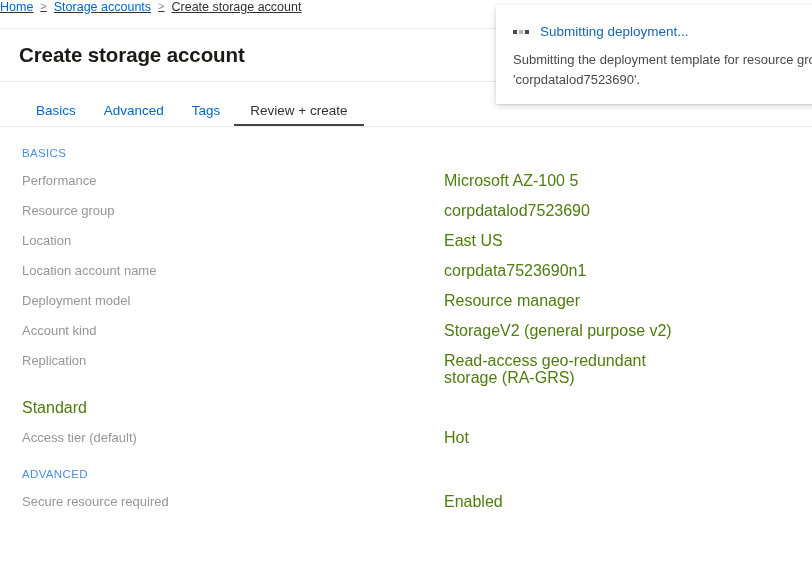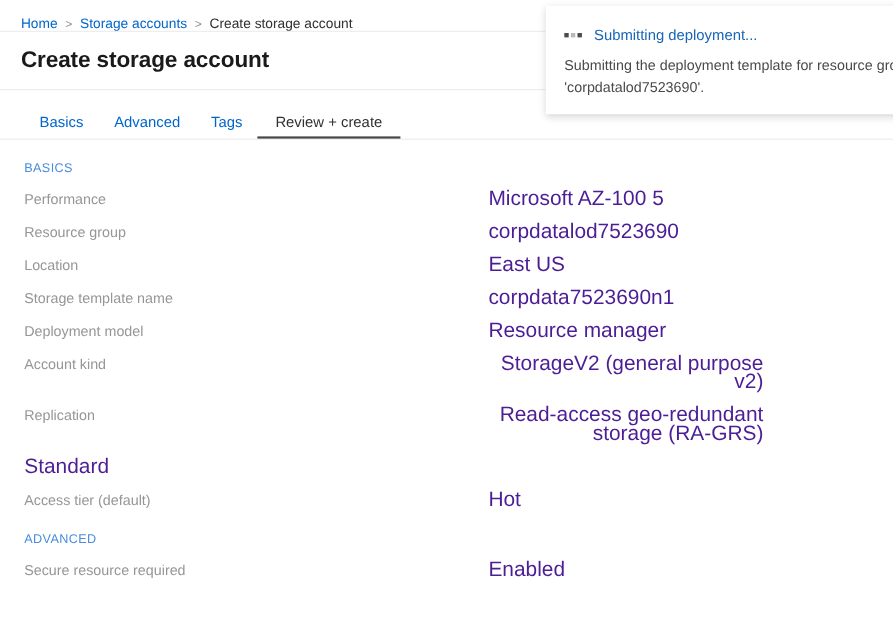--- a/index.html
+++ b/index.html
@@ -15,25 +15,25 @@
     background: #ffffff;
     color: #323130;
     position: relative;
     -webkit-font-smoothing: antialiased;
   }
 
   
   .breadcrumb {
     height: 29px;
     display: flex;
-    align-items: flex-end;
-    padding-left: 19px;
+    align-items: flex-start;
     font-size: 12.5px;
     border-bottom: 1px solid #eaeaea;
     background: #ffffff;
+    text-decoration: underline;
   }
   .crumb-link {
     color: #0066cc;
     cursor: pointer;
     white-space: nowrap;
   }
   .crumb-sep {
     color: #8a8886;
     margin: 0 7px;
     font-size: 11px;
@@ -114,24 +114,23 @@
     margin-bottom: 13px;
     line-height: 17px;
   }
   .row-label {
     width: 422px;
     flex: 0 0 422px;
     font-size: 13px;
     color: #969696;
   }
   .row-value {
-    font-size: 19px;
-    color: #4c1d95;
+    font-size: 16px;
+    color: #4d7c0f;
     max-width: 250px;
-    text-align: right;
   }
 
   
   .toast {
     position: absolute;
     top: 5px;
     left: 496px;
     width: 330px;
     background: #ffffff;
     padding: 19px 0 14px 17px;
@@ -204,21 +203,21 @@
     <div class="row-label">Resource group</div>
     <div class="row-value">corpdatalod7523690</div>
   </div>
 
   <div class="row">
     <div class="row-label">Location</div>
     <div class="row-value">East US</div>
   </div>
 
   <div class="row">
-    <div class="row-label">Storage template name</div>
+    <div class="row-label">Location account name</div>
     <div class="row-value">corpdata7523690n1</div>
   </div>
 
   <div class="row">
     <div class="row-label">Deployment model</div>
     <div class="row-value">Resource manager</div>
   </div>
 
   <div class="row">
     <div class="row-label">Account kind</div>

